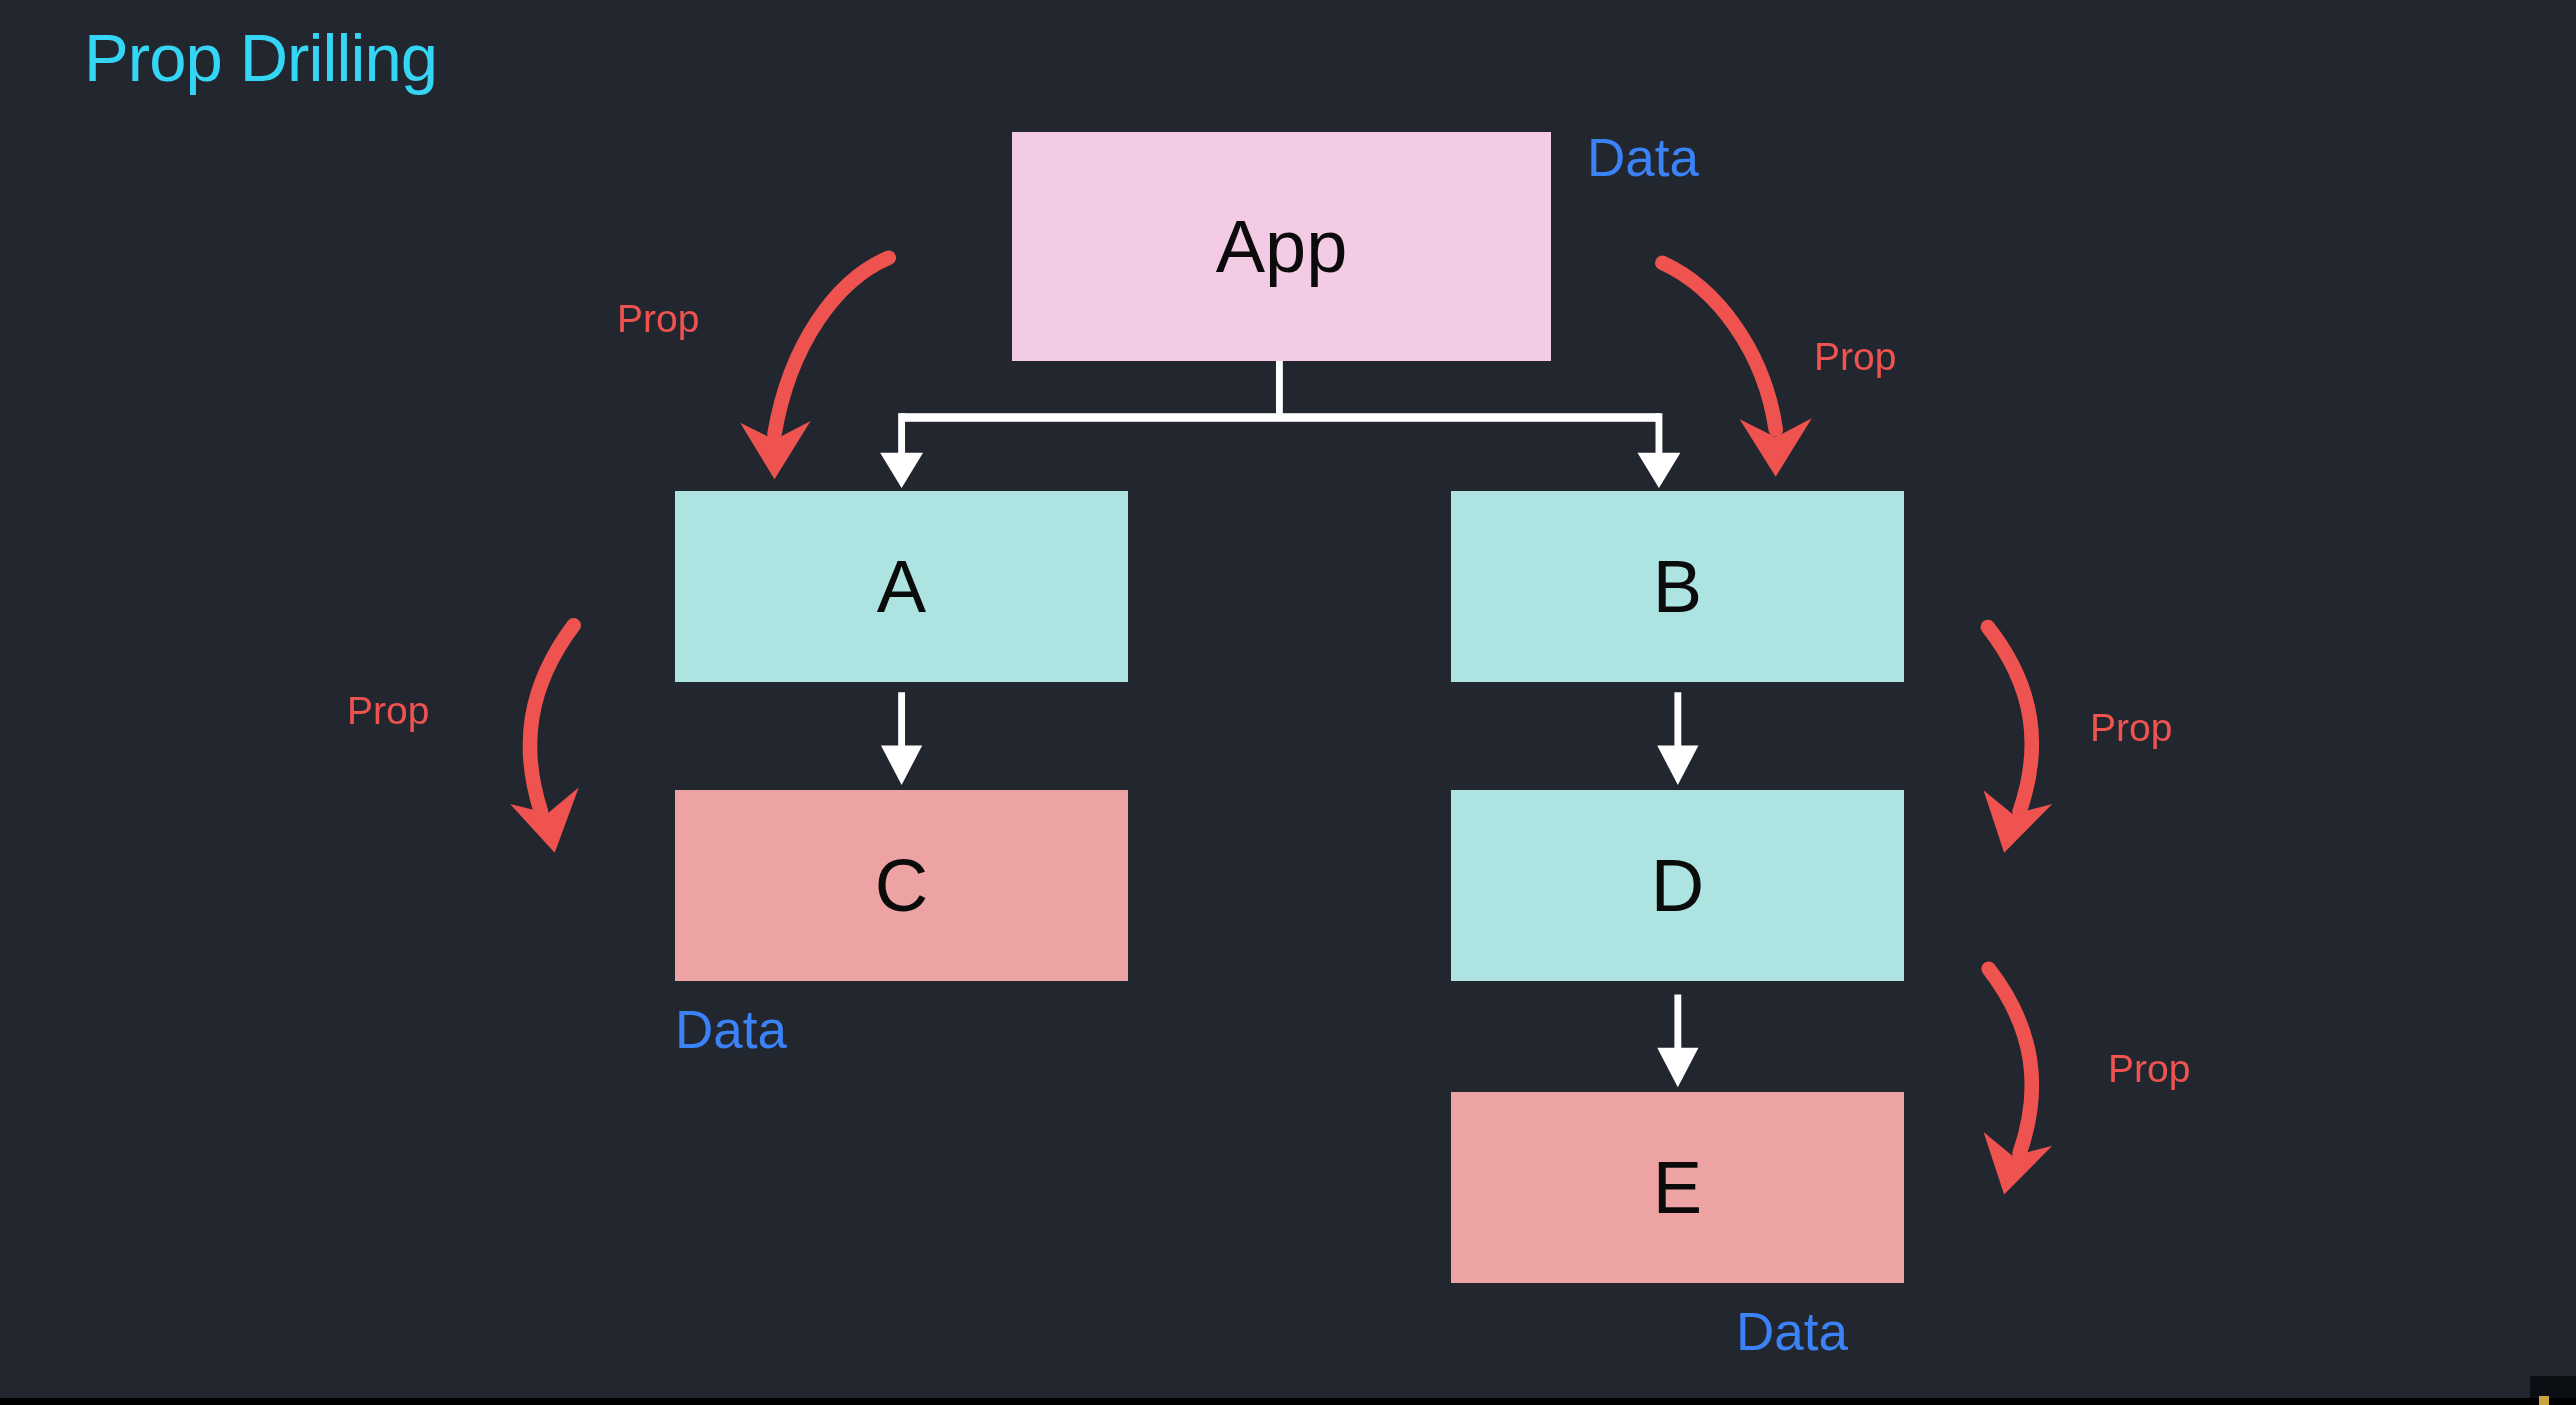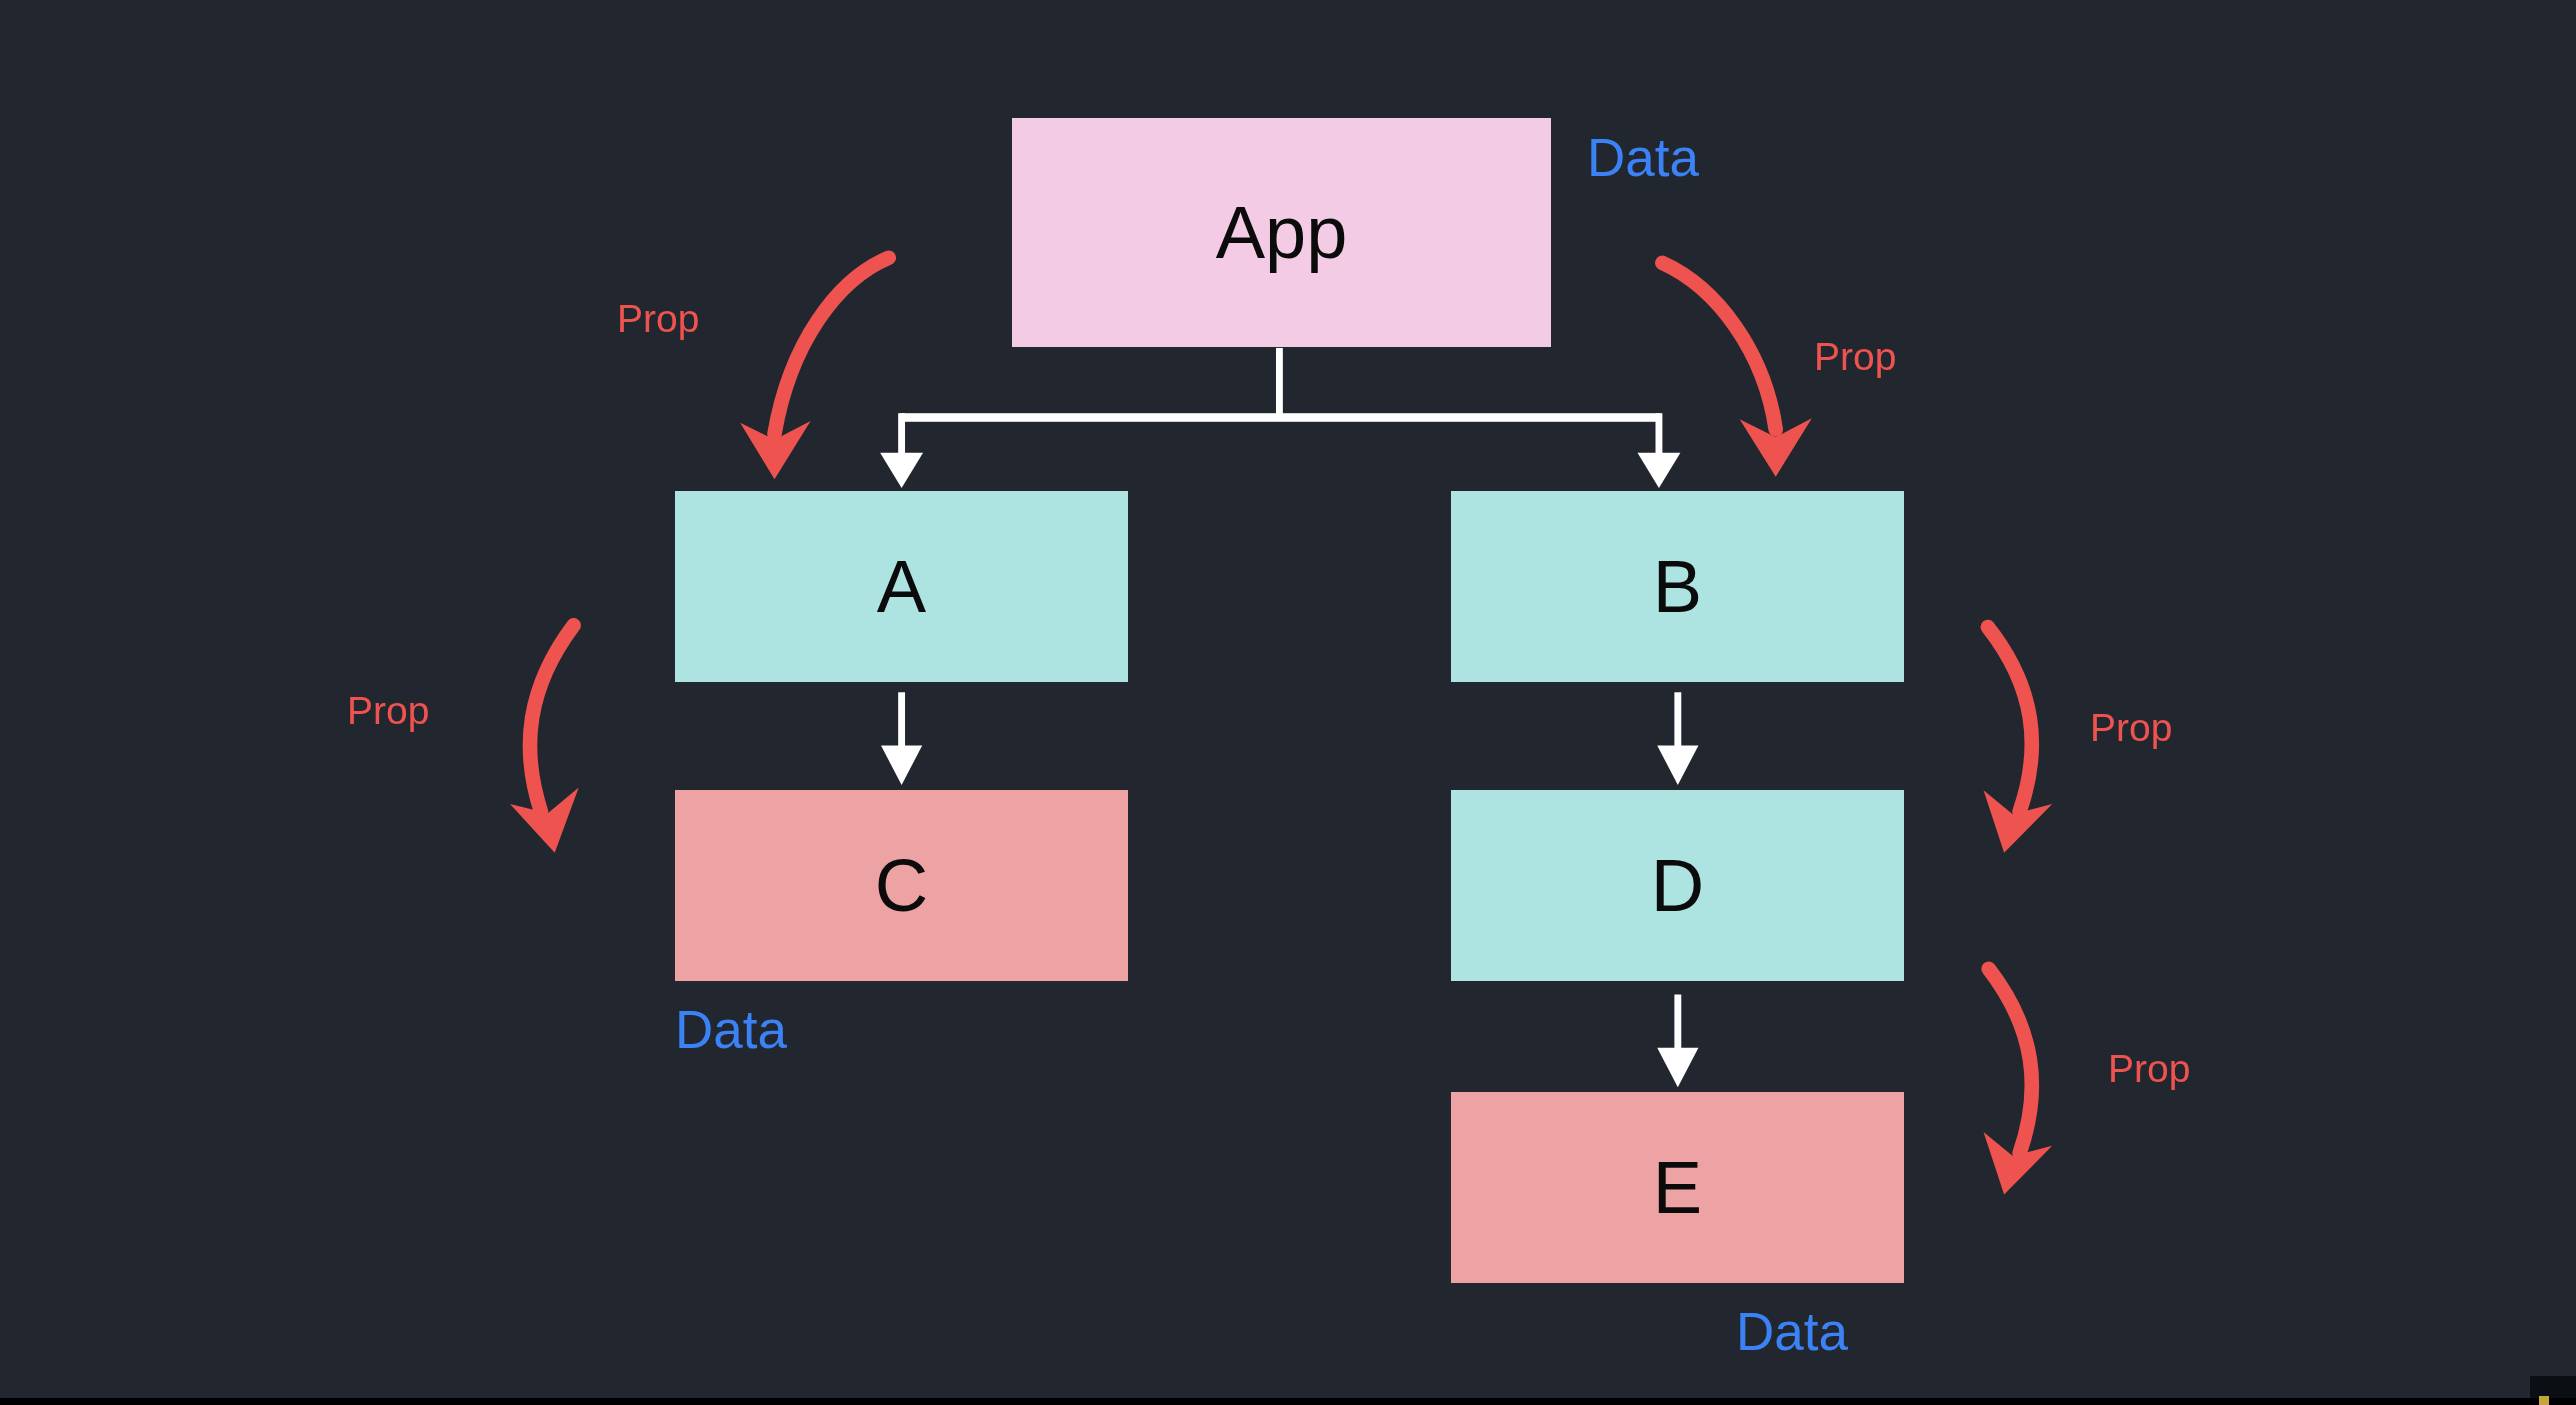--- a/index.html
+++ b/index.html
@@ -40,21 +40,21 @@
     justify-content: center;
     color: #0b0b0b;
     font-size: 74px;
     line-height: 1;
     box-sizing: border-box;
   }
   .node-app   { background: #f4cbe4; }
   .node-teal  { background: #ade4e2; }
   .node-salmon{ background: #eda3a3; }
 
-  #node-app { left: 1012px; top: 118px;  width: 539px; height: 229px; }
+  #node-app { left: 1012px; top: 132px;  width: 539px; height: 229px; }
   #node-a   { left: 675px;  top: 491px;  width: 453px; height: 191px; }
   #node-b   { left: 1451px; top: 491px;  width: 453px; height: 191px; }
   #node-c   { left: 675px;  top: 790px;  width: 453px; height: 191px; }
   #node-d   { left: 1451px; top: 790px;  width: 453px; height: 191px; }
   #node-e   { left: 1451px; top: 1092px; width: 453px; height: 191px; }
 
   
   .data-label {
     position: absolute;
     color: #3b82f6;
@@ -113,20 +113,21 @@
     width: 10.3px;
     height: 8.6px;
     background: #c8a53a;
   }
 </style>
 </head>
 <body>
 
 <div id="stage">
 
+  <div id="title">Prop Drilling</div>
 
   <svg id="wires" viewBox="0 0 3000 1637" xmlns="http://www.w3.org/2000/svg">
 
     <g>
 
       <rect x="1486" y="405" width="8" height="84" fill="#ffffff"></rect>
 
       <rect x="1049" y="481" width="884" height="10" fill="#ffffff"></rect>
 
       <rect x="1046" y="481" width="8" height="50" fill="#ffffff"></rect>

